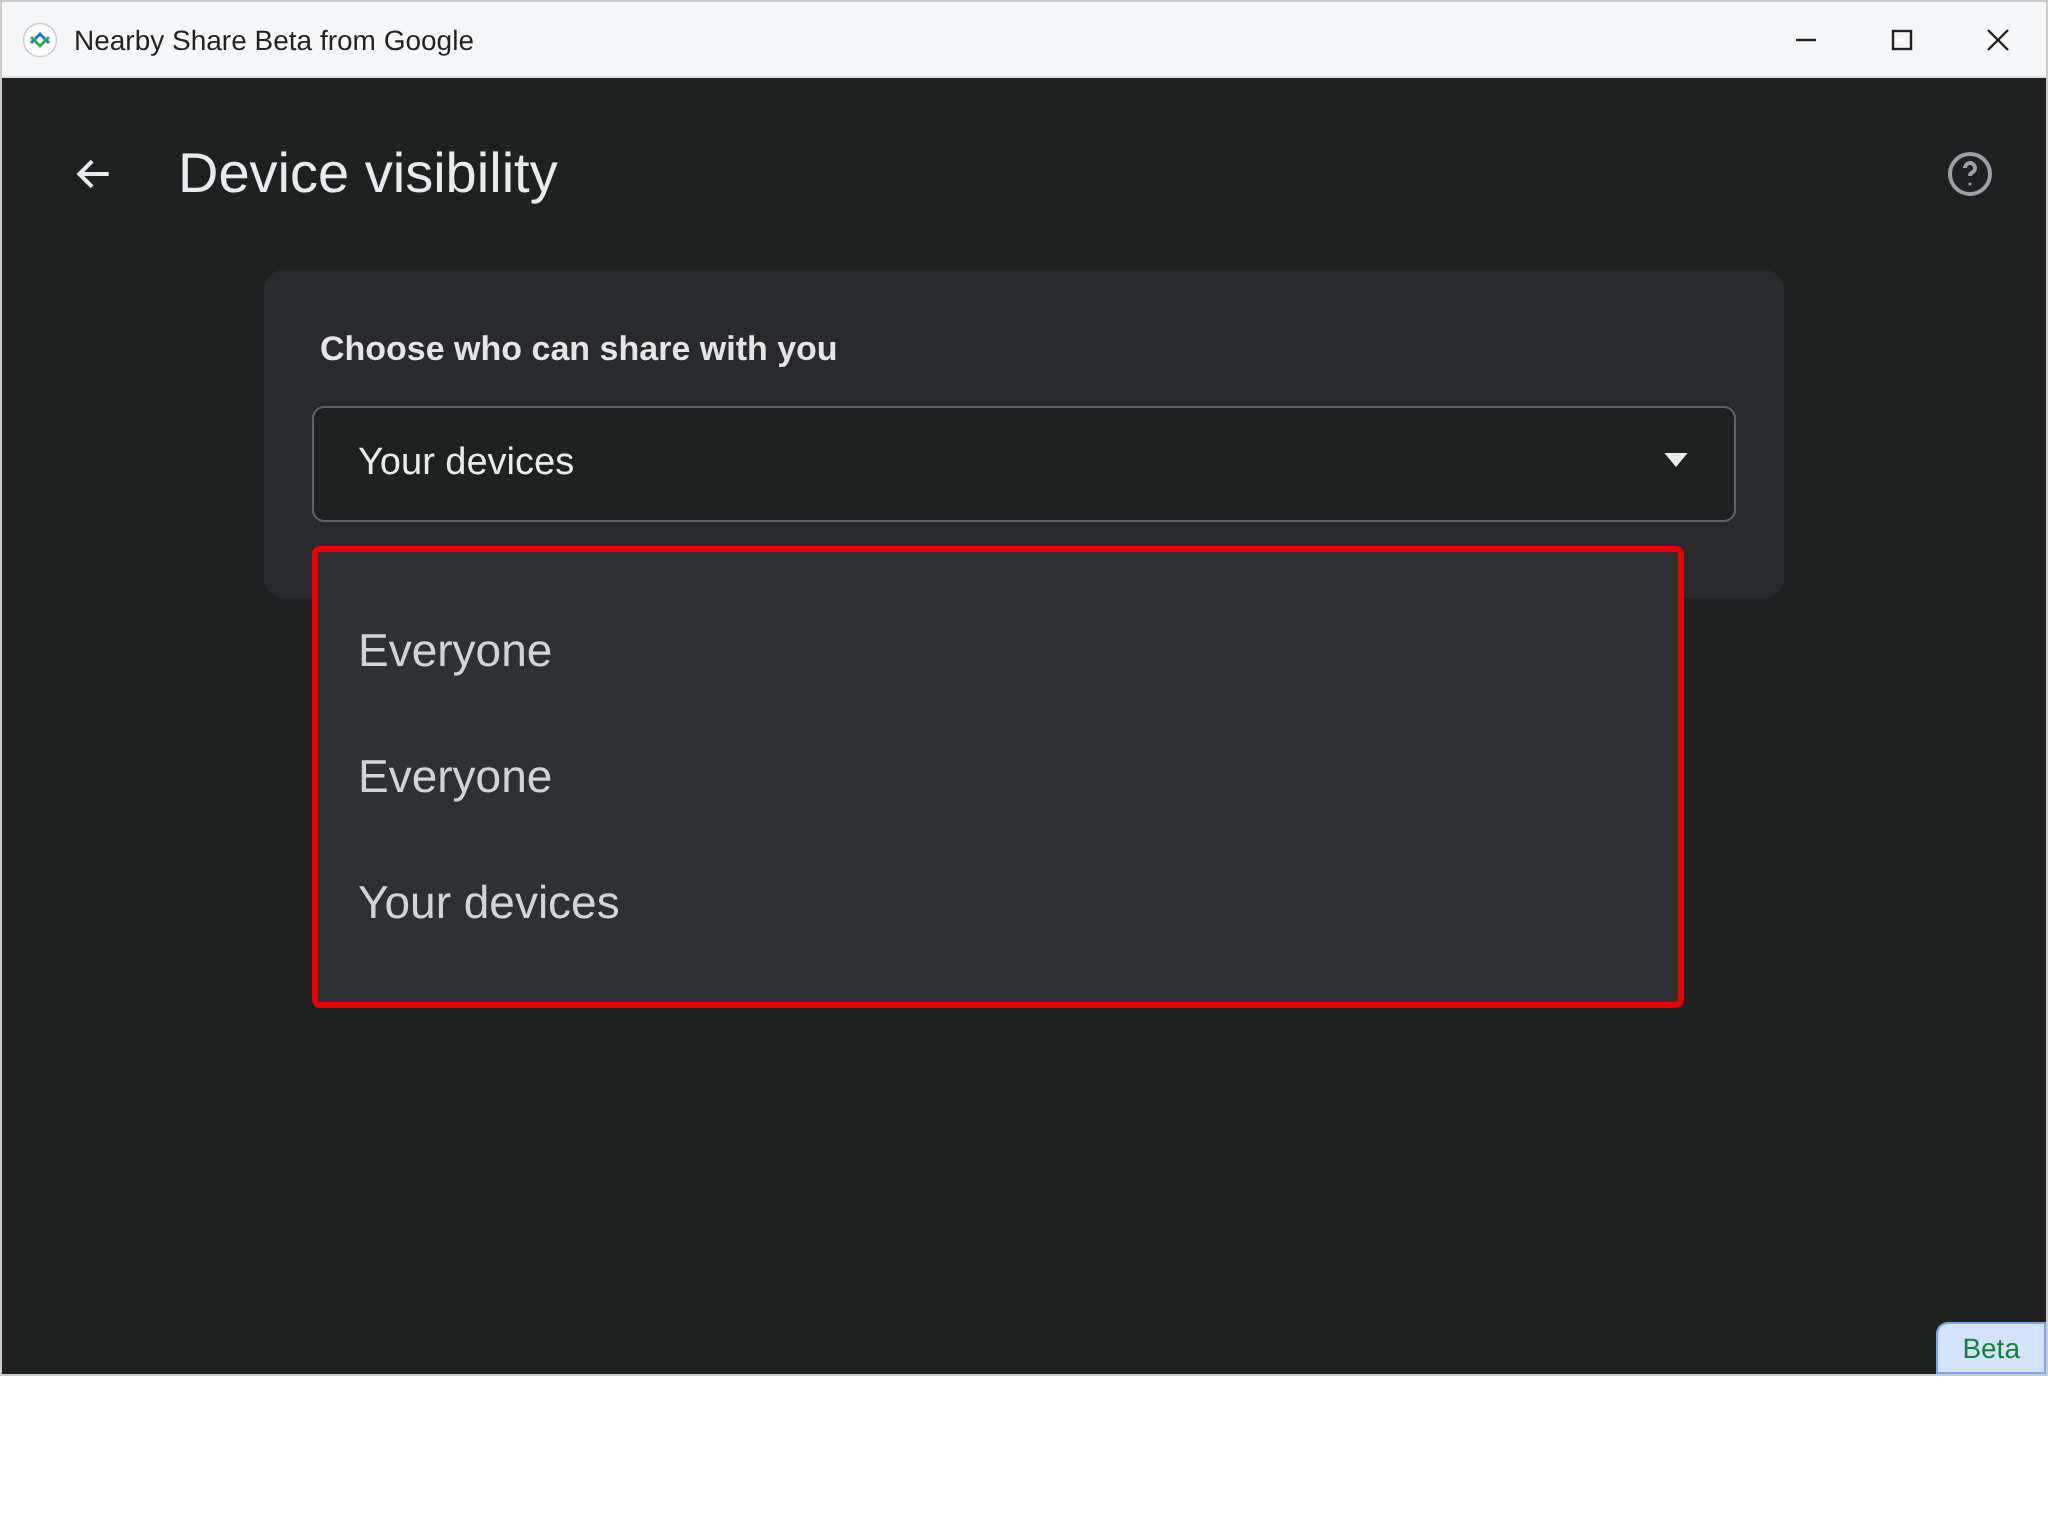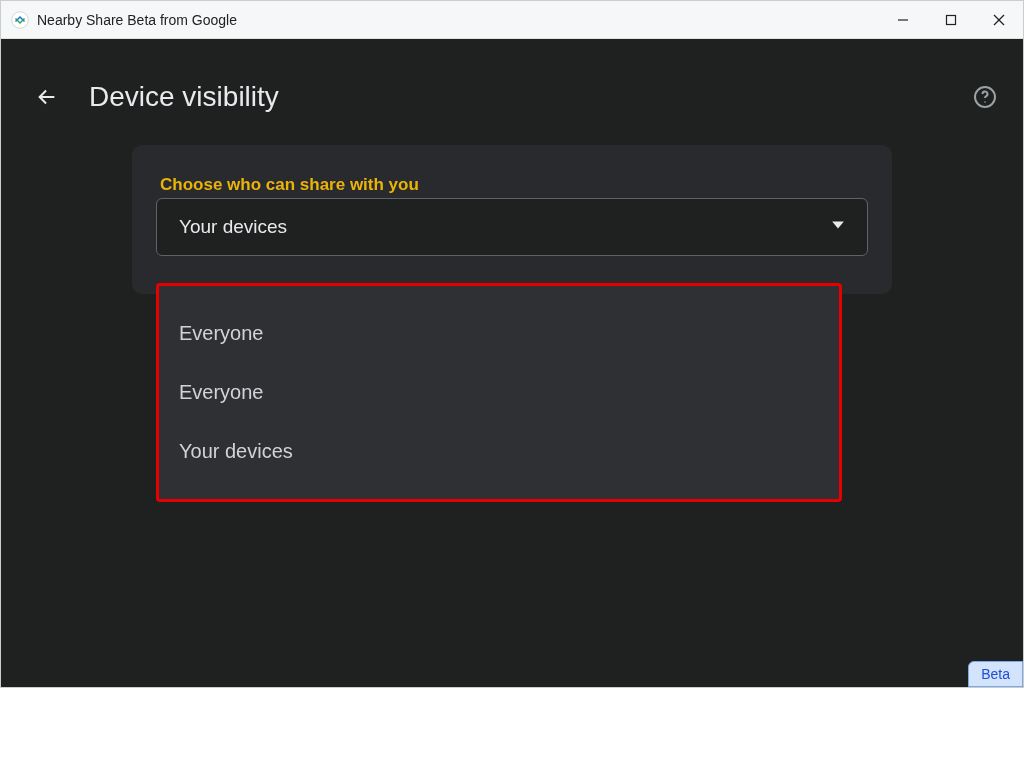--- a/index.html
+++ b/index.html
@@ -10,39 +10,39 @@
     .titlebar { height: 38px; background: #f6f7f9; display: flex; align-items: center; border-bottom: 1px solid #e0e0e0; }
     .titlebar-icon { width: 18px; height: 18px; margin-left: 10px; margin-right: 8px; display:flex; align-items:center; justify-content:center; }
     .titlebar-icon svg { width:18px; height:18px; }
     .titlebar-title { font-size: 14px; color: #222; flex: 1; }
     .titlebar-controls { display: flex; height: 100%; }
     .titlebar-btn { width: 48px; height: 100%; display: flex; align-items: center; justify-content: center; color: #222; }
     .titlebar-btn svg { width: 12px; height: 12px; }
 
     .app-body { flex: 1; background: #1f2020; position: relative; }
 
-    .header-row { display: flex; align-items: center; padding: 42px 24px 0 32px; }
+    .header-row { display: flex; align-items: center; padding: 32px 24px 0 32px; }
     .back-btn { width: 28px; height: 28px; display: flex; align-items: center; justify-content: center; color: #e8eaed; margin-right: 28px; }
     .back-btn svg { width: 22px; height: 22px; }
     .page-title { font-size: 28px; color: #e8eaed; font-weight: 400; flex: 1; }
     .help-btn { width: 28px; height: 28px; display: flex; align-items: center; justify-content: center; color: #9aa0a6; }
     .help-btn svg { width: 24px; height: 24px; }
 
     .content-panel { margin: 32px auto 0 auto; width: 760px; background: #292a2d; border-radius: 10px; padding: 30px 24px 38px 24px; position: relative; }
-    .panel-label { color: #eab308; font-size: 17px; font-weight: 600; margin-bottom: 3px; margin-left: 4px; }
+    .panel-label { color: #e5e5e5; font-size: 17px; font-weight: 600; margin-bottom: 18px; margin-left: 4px; }
 
     .select-box { border: 1px solid #5f6368; border-radius: 6px; height: 58px; display: flex; align-items: center; padding: 0 22px; justify-content: space-between; background: #1f2020; }
     .select-value { color: #e8eaed; font-size: 19px; }
     .select-caret { color: #e8eaed; }
     .select-caret svg { width: 14px; height: 14px; }
 
     .dropdown-menu { position: absolute; top: 138px; left: 24px; right: 50px; background: #2f3033; border: 3px solid #e60000; border-radius: 4px; padding: 18px 0 18px 0; }
-    .dropdown-item { color: #d0d3d7; font-size: 20px; font-weight: 500; padding: 18px 20px; }
+    .dropdown-item { color: #d0d3d7; font-size: 23px; font-weight: 500; padding: 18px 20px; }
 
-    .beta-badge { position: absolute; bottom: 0; right: 0; background: #d3e3fb; color: #1d4ed8; border: 1px solid #7ba8e8; border-radius: 6px 0 0 0; padding: 4px 12px; font-size: 14px; font-weight: 500; }
+    .beta-badge { position: absolute; bottom: 0; right: 0; background: #d3e3fb; color: #15803d; border: 1px solid #7ba8e8; border-radius: 6px 0 0 0; padding: 4px 12px; font-size: 14px; font-weight: 500; }
   </style>
 </head>
 <body>
 
 <div class="window-frame">
 
   <div class="titlebar">
     <span class="titlebar-icon">
       <svg viewBox="0 0 24 24">
           <circle cx="12" cy="12" r="11" fill="#fff" stroke="#ccc" stroke-width="1"></circle>

